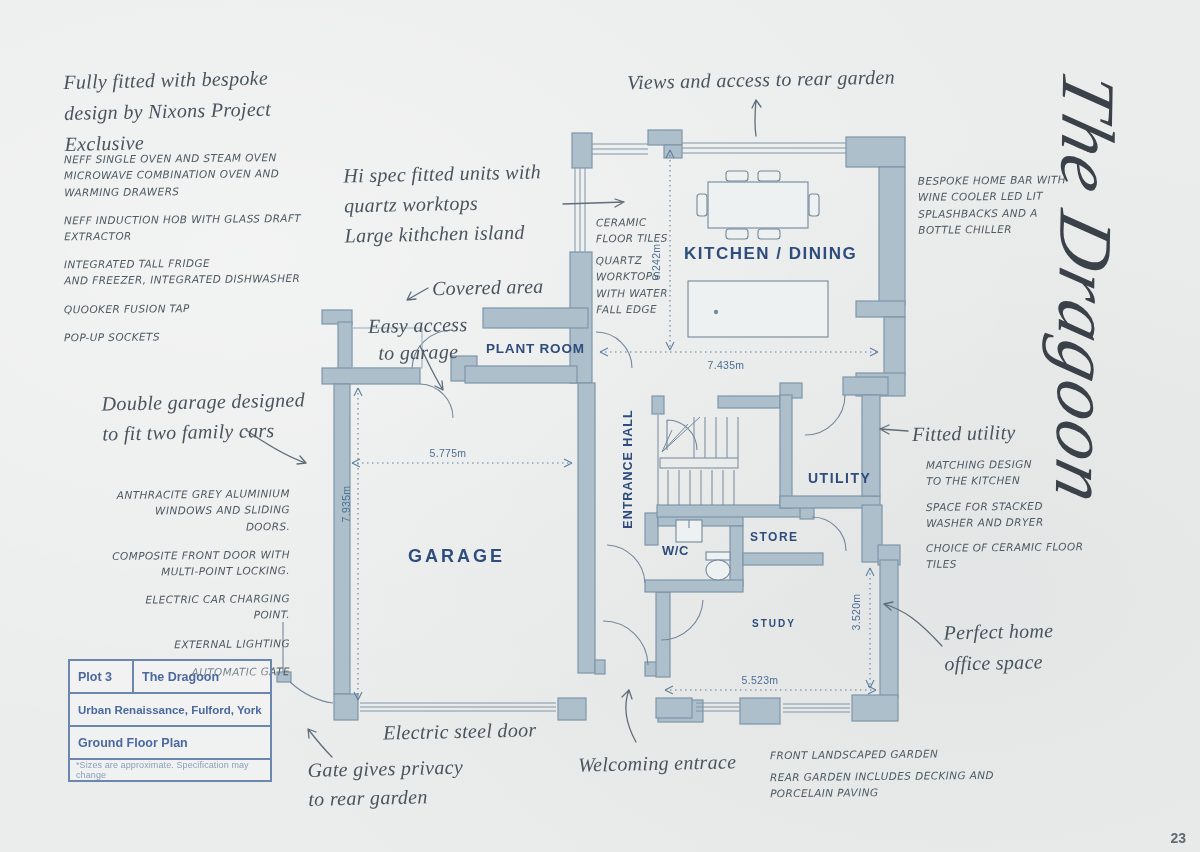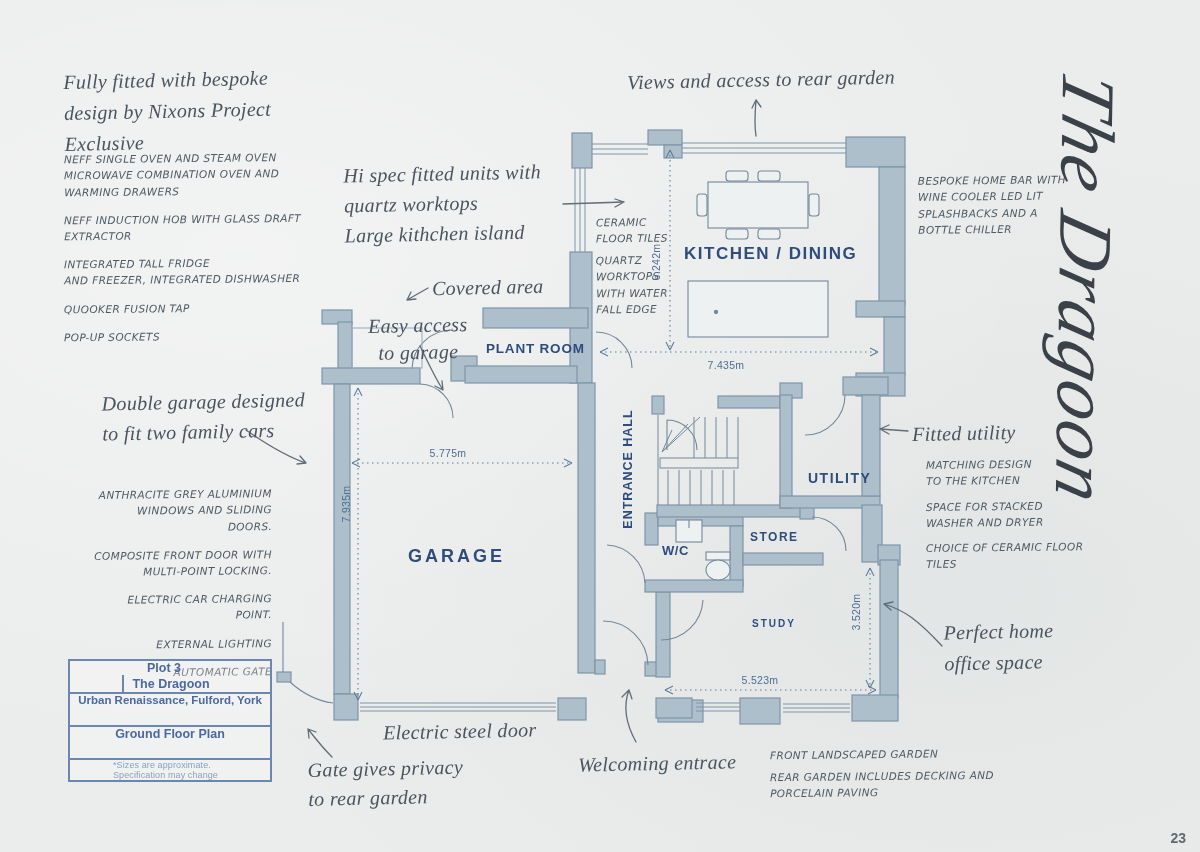--- a/index.html
+++ b/index.html
@@ -59,25 +59,25 @@
     white-space:nowrap;
     transform:rotate(91deg) skewX(-14deg);
     transform-origin:center center;
     letter-spacing:2px;
   }
   
   .itable{
     width:200px;border:2px solid #6b87ae;background:rgba(255,255,255,.25);
     color:#4a69a0;font-weight:bold;font-size:12.5px;
   }
-  .itable .row{display:flex;border-bottom:2px solid #6b87ae;height:31px;align-items:center;flex-direction:column;}
+  .itable .row{display:flex;border-bottom:2px solid #6b87ae;height:31px;align-items:center;}
   .itable .row:last-child{border-bottom:none;}
   .itable .cell{padding:0 8px;}
   .itable .divider{border-left:2px solid #6b87ae;height:100%;display:flex;align-items:center;}
-  .itable .foot{font-weight:normal;font-size:9px;color:#8ba0bd;letter-spacing:.1px;height:20px;display:flex;align-items:center;padding:0 6px;margin-left:37px;}
+  .itable .foot{font-weight:normal;font-size:9px;color:#8ba0bd;letter-spacing:.1px;height:20px;display:flex;align-items:center;padding:0 6px;}
   .pagenum{font-size:14px;color:#5f6a72;font-weight:bold;}
 </style>
 </head>
 <body>
 
 <svg class="abs" style="left:0;top:0" width="1200" height="852" viewBox="0 0 1200 852">
   <g fill="#adbfca" stroke="#7e96a9" stroke-width="1.2">
 
     <rect x="572" y="133" width="20" height="35"></rect>
     <rect x="648" y="130" width="34" height="15"></rect>
@@ -230,21 +230,21 @@
 EXTRACTOR</div>
   <div class="caps ml item">INTEGRATED TALL FRIDGE
 AND FREEZER,  INTEGRATED DISHWASHER</div>
   <div class="caps ml item">QUOOKER FUSION TAP</div>
   <div class="caps ml item">POP-UP SOCKETS</div>
 </div>
 
 <div class="abs script ml" style="left:102px;top:386px;width:250px;font-size:20px">Double garage designed
 to fit two family cars</div>
 
-<div class="abs caps-list" style="left:94px;top:486px;width:178px;text-align:right">
+<div class="abs caps-list" style="left:112px;top:486px;width:178px;text-align:right">
   <div class="caps ml item">ANTHRACITE GREY ALUMINIUM
 WINDOWS AND SLIDING DOORS.</div>
   <div class="caps ml item">COMPOSITE FRONT DOOR WITH
 MULTI-POINT LOCKING.</div>
   <div class="caps ml item">ELECTRIC CAR CHARGING POINT.</div>
   <div class="caps ml item">EXTERNAL LIGHTING</div>
   <div class="caps ml item">AUTOMATIC GATE</div>
 </div>
 
 <div class="abs script" style="left:627px;top:64px;width:300px">Views and access to rear garden</div>

